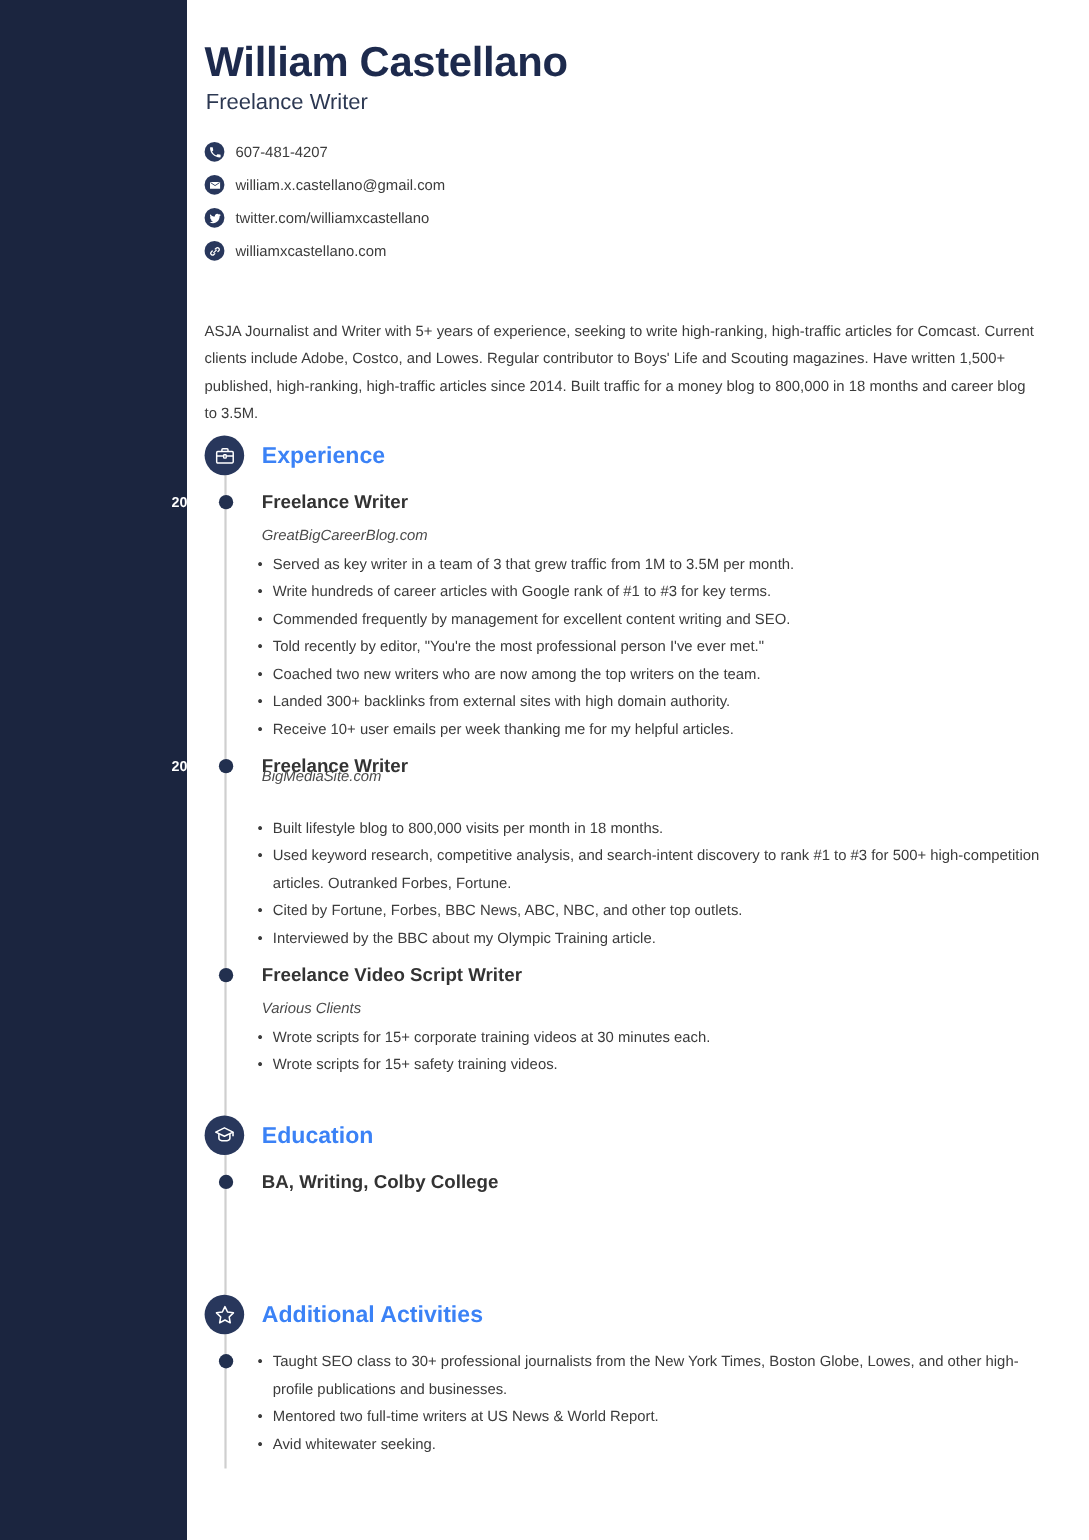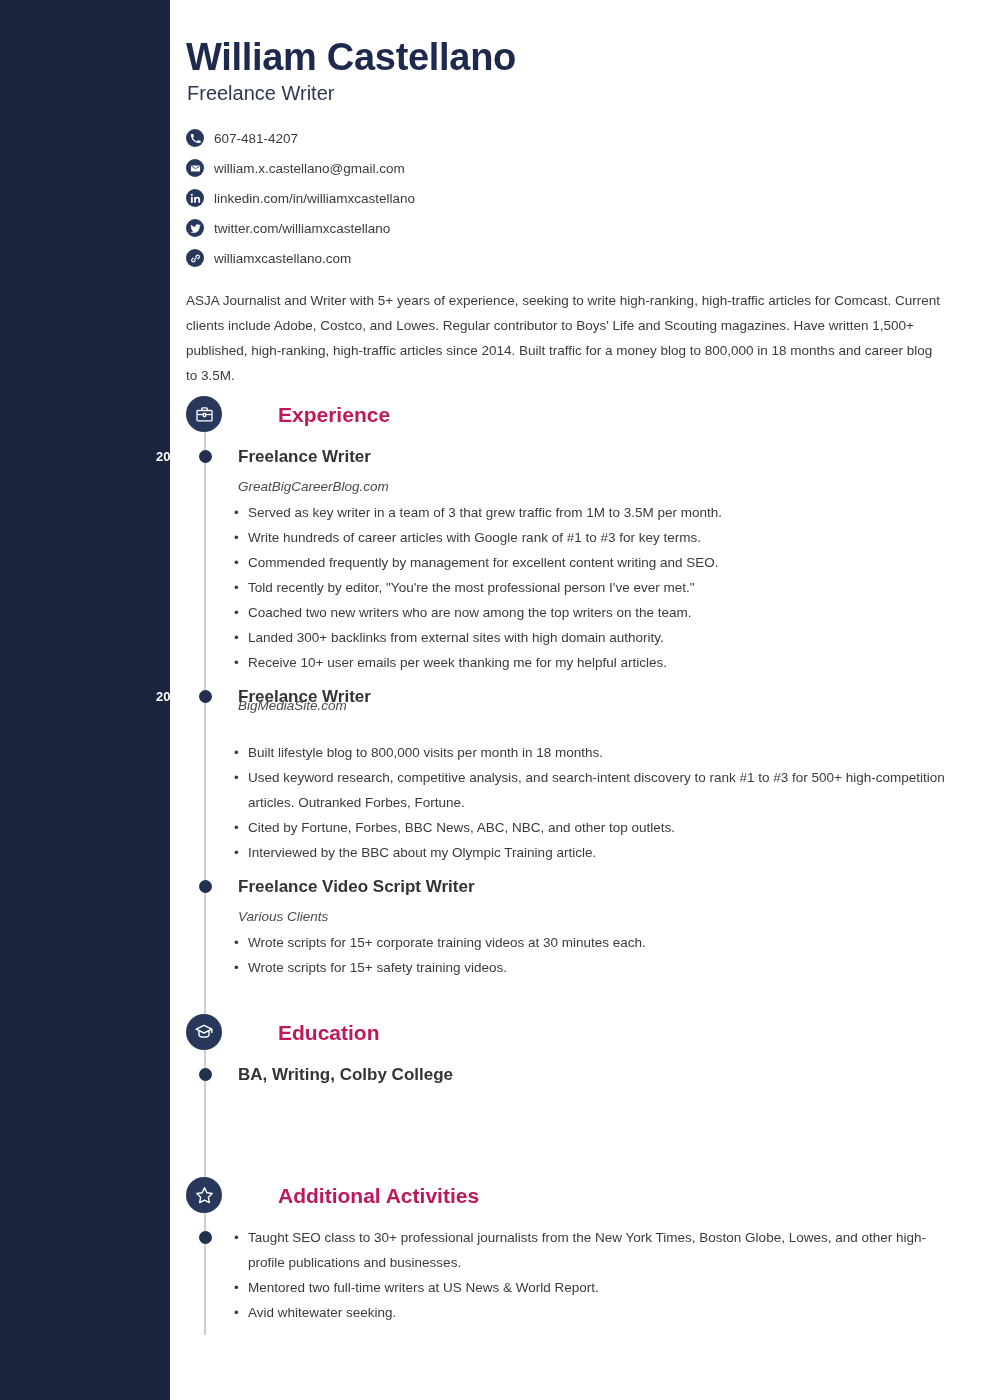--- a/index.html
+++ b/index.html
@@ -51,21 +51,21 @@
     position:absolute; left:204px; top:430px; width:2px; height:905px;
     background:#cfcfcf;
   }
   .sec-icon {
     position:absolute; left:186px; width:36px; height:36px;
     border-radius:50%; background:#28375c;
     display:flex; align-items:center; justify-content:center;
   }
   .sec-title {
     position:absolute; left:238px;
-    font-size:21px; font-weight:bold; color:#be185d;margin-left:40px;
+    font-size:21px; font-weight:bold; color:#3b82f6;
   }
   
   .dot {
     position:absolute; left:199px; width:13px; height:13px;
     border-radius:50%; background:#22304f;
   }
   .entry-title {
     position:absolute; left:238px;
     font-size:17px; font-weight:bold; color:#333333;
   }
@@ -114,30 +114,20 @@
       <span class="cicon">
         <svg width="11" height="11" viewBox="0 0 24 24" fill="#ffffff">
             <path d="M2 5h20v14H2z" fill="none"></path>
             <path d="M2 5.5h20v13H2z" fill="#ffffff"></path>
             <path d="M3 6.5l9 6 9-6" stroke="#28375c" stroke-width="1.8" fill="none"></path>
           </svg>
       </span>
       <span class="ctext">william.x.castellano@gmail.com</span>
     </div>
 
-    <div class="contact-row">
-      <span class="cicon">
-        <svg width="11" height="11" viewBox="0 0 24 24" fill="#ffffff">
-            <rect x="2" y="8.5" width="4" height="13"></rect>
-            <circle cx="4" cy="4" r="2.4"></circle>
-            <path d="M9 8.5h3.8v1.9c.7-1.2 2-2.2 4-2.2 3.3 0 5.2 2.1 5.2 5.9v7.4h-4v-6.6c0-1.8-.7-3-2.3-3-1.4 0-2.3 1-2.6 2-.1.3-.1.8-.1 1.2v6.4H9z"></path>
-          </svg>
-      </span>
-      <span class="ctext">linkedin.com/in/williamxcastellano</span>
-    </div>
 
     <div class="contact-row">
       <span class="cicon">
         <svg width="11" height="11" viewBox="0 0 24 24" fill="#ffffff">
             <path d="M23 4.9c-.8.4-1.7.6-2.6.8.9-.6 1.6-1.5 2-2.5-.9.5-1.9.9-2.9 1.1-.8-.9-2-1.5-3.3-1.5-2.5 0-4.6 2.1-4.6 4.7 0 .4 0 .7.1 1C8 8.3 4.7 6.5 2.5 3.8c-.4.7-.6 1.5-.6 2.4 0 1.6.8 3 2 3.9-.7 0-1.4-.2-2-.6v.1c0 2.3 1.6 4.2 3.7 4.6-.4.1-.8.2-1.2.2-.3 0-.6 0-.9-.1.6 1.9 2.3 3.2 4.3 3.3-1.6 1.2-3.6 2-5.7 2-.4 0-.7 0-1.1-.1 2 1.3 4.4 2 7 2 8.4 0 13-7 13-13v-.6c.9-.6 1.7-1.4 2.3-2.3z"></path>
           </svg>
       </span>
       <span class="ctext">twitter.com/williamxcastellano</span>
     </div>
 

